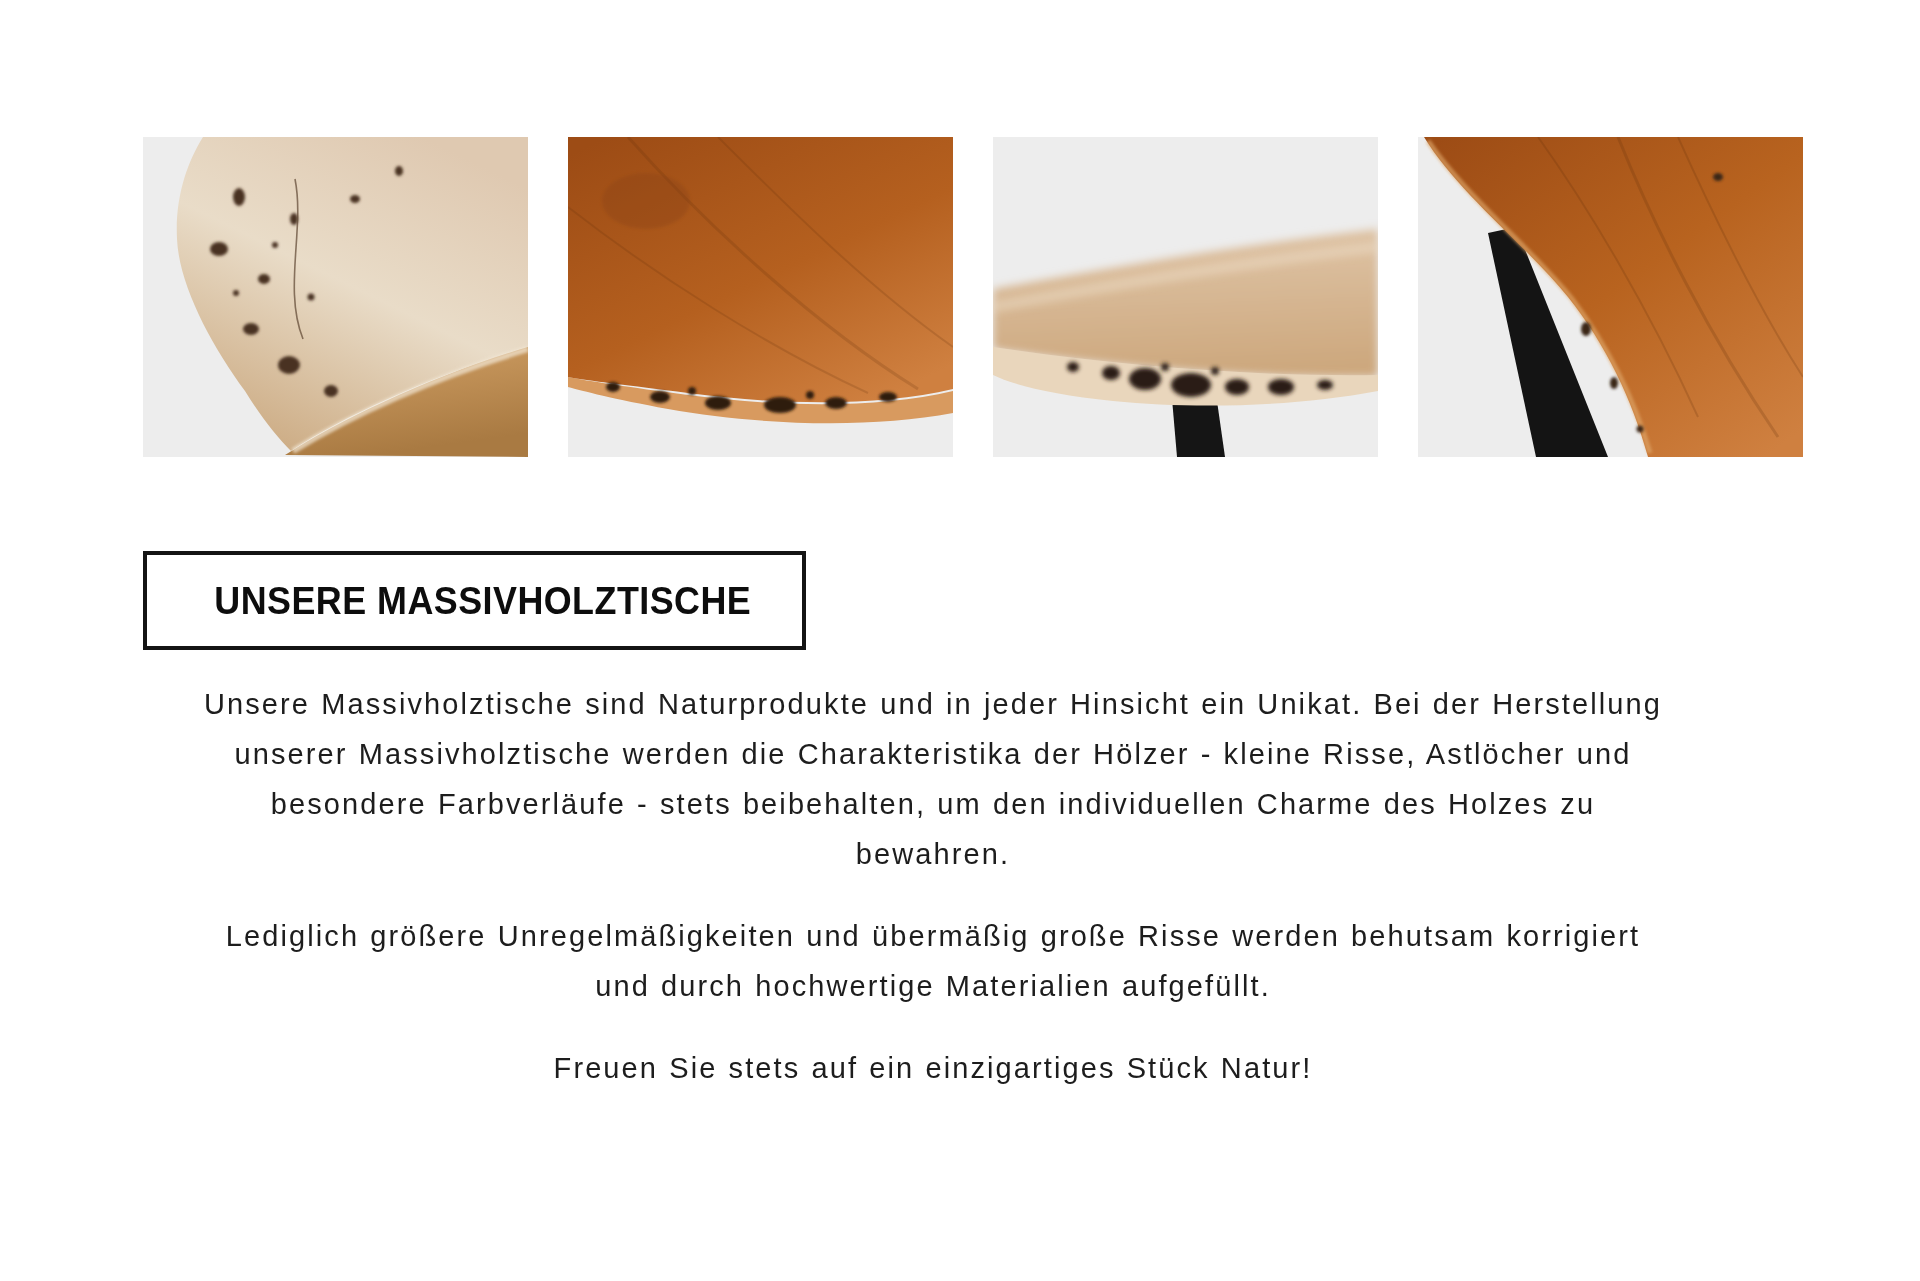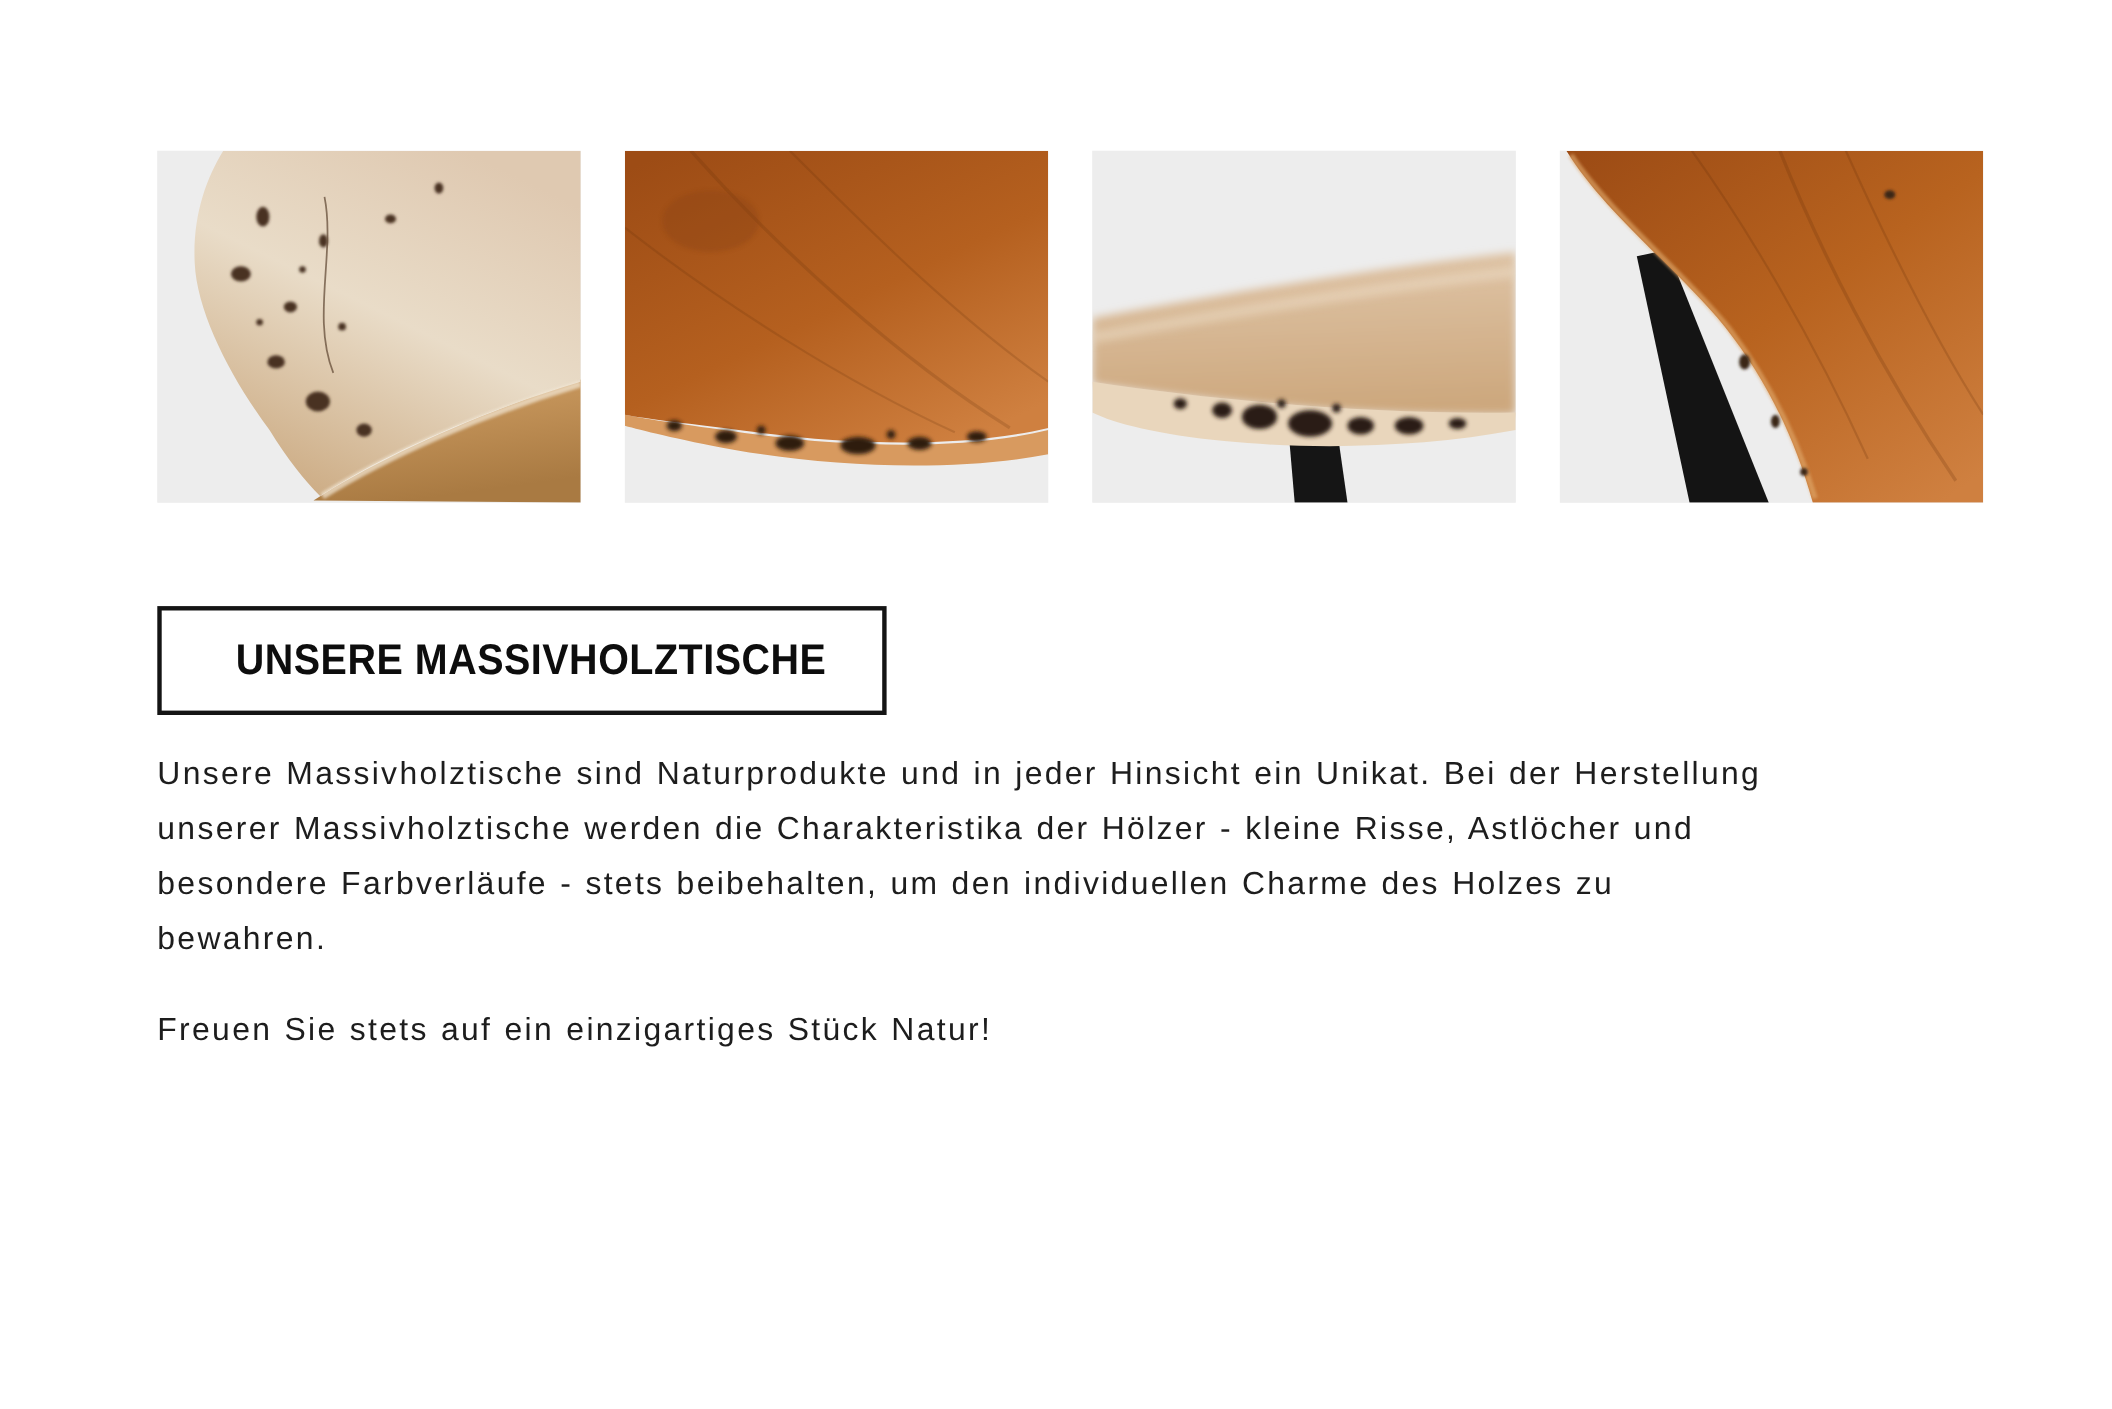--- a/index.html
+++ b/index.html
@@ -26,21 +26,21 @@
     display:flex;align-items:center;justify-content:center;background:transparent;padding-left:16px;
   }
   .heading-box h1{
     margin:0;font-size:39px;font-weight:700;letter-spacing:.5px;
     color:var(--heading-color);white-space:nowrap;
     transform:scaleX(.92);transform-origin:50% 50%;
   }
   .description{position:absolute;left:143px;top:679px;width:1580px;color:var(--text)}
   .description p{
     margin:0 0 32px 0;font-size:29px;line-height:50px;
-    letter-spacing:2.1px;word-spacing:1px;white-space:pre-line;
+    letter-spacing:2.1px;word-spacing:1px;white-space:pre-line;text-align:center;
   }
 </style>
 </head>
 <body>
 
 <div class="canvas">
 
   <div class="gallery">
 
     <figure class="tile">
@@ -182,16 +182,18 @@
 
   <div class="heading-box">
     <h1>UNSERE MASSIVHOLZTISCHE</h1>
   </div>
 
   <div class="description">
     <p>Unsere Massivholztische sind Naturprodukte und in jeder Hinsicht ein Unikat. Bei der Herstellung
 unserer Massivholztische werden die Charakteristika der Hölzer - kleine Risse, Astlöcher und
 besondere Farbverläufe - stets beibehalten, um den individuellen Charme des Holzes zu
 bewahren.</p>
+    <p>Lediglich größere Unregelmäßigkeiten und übermäßig große Risse werden behutsam korrigiert
+und durch hochwertige Materialien aufgefüllt.</p>
     <p>Freuen Sie stets auf ein einzigartiges Stück Natur!</p>
   </div>
 
 </div>
 
 </body></html>

